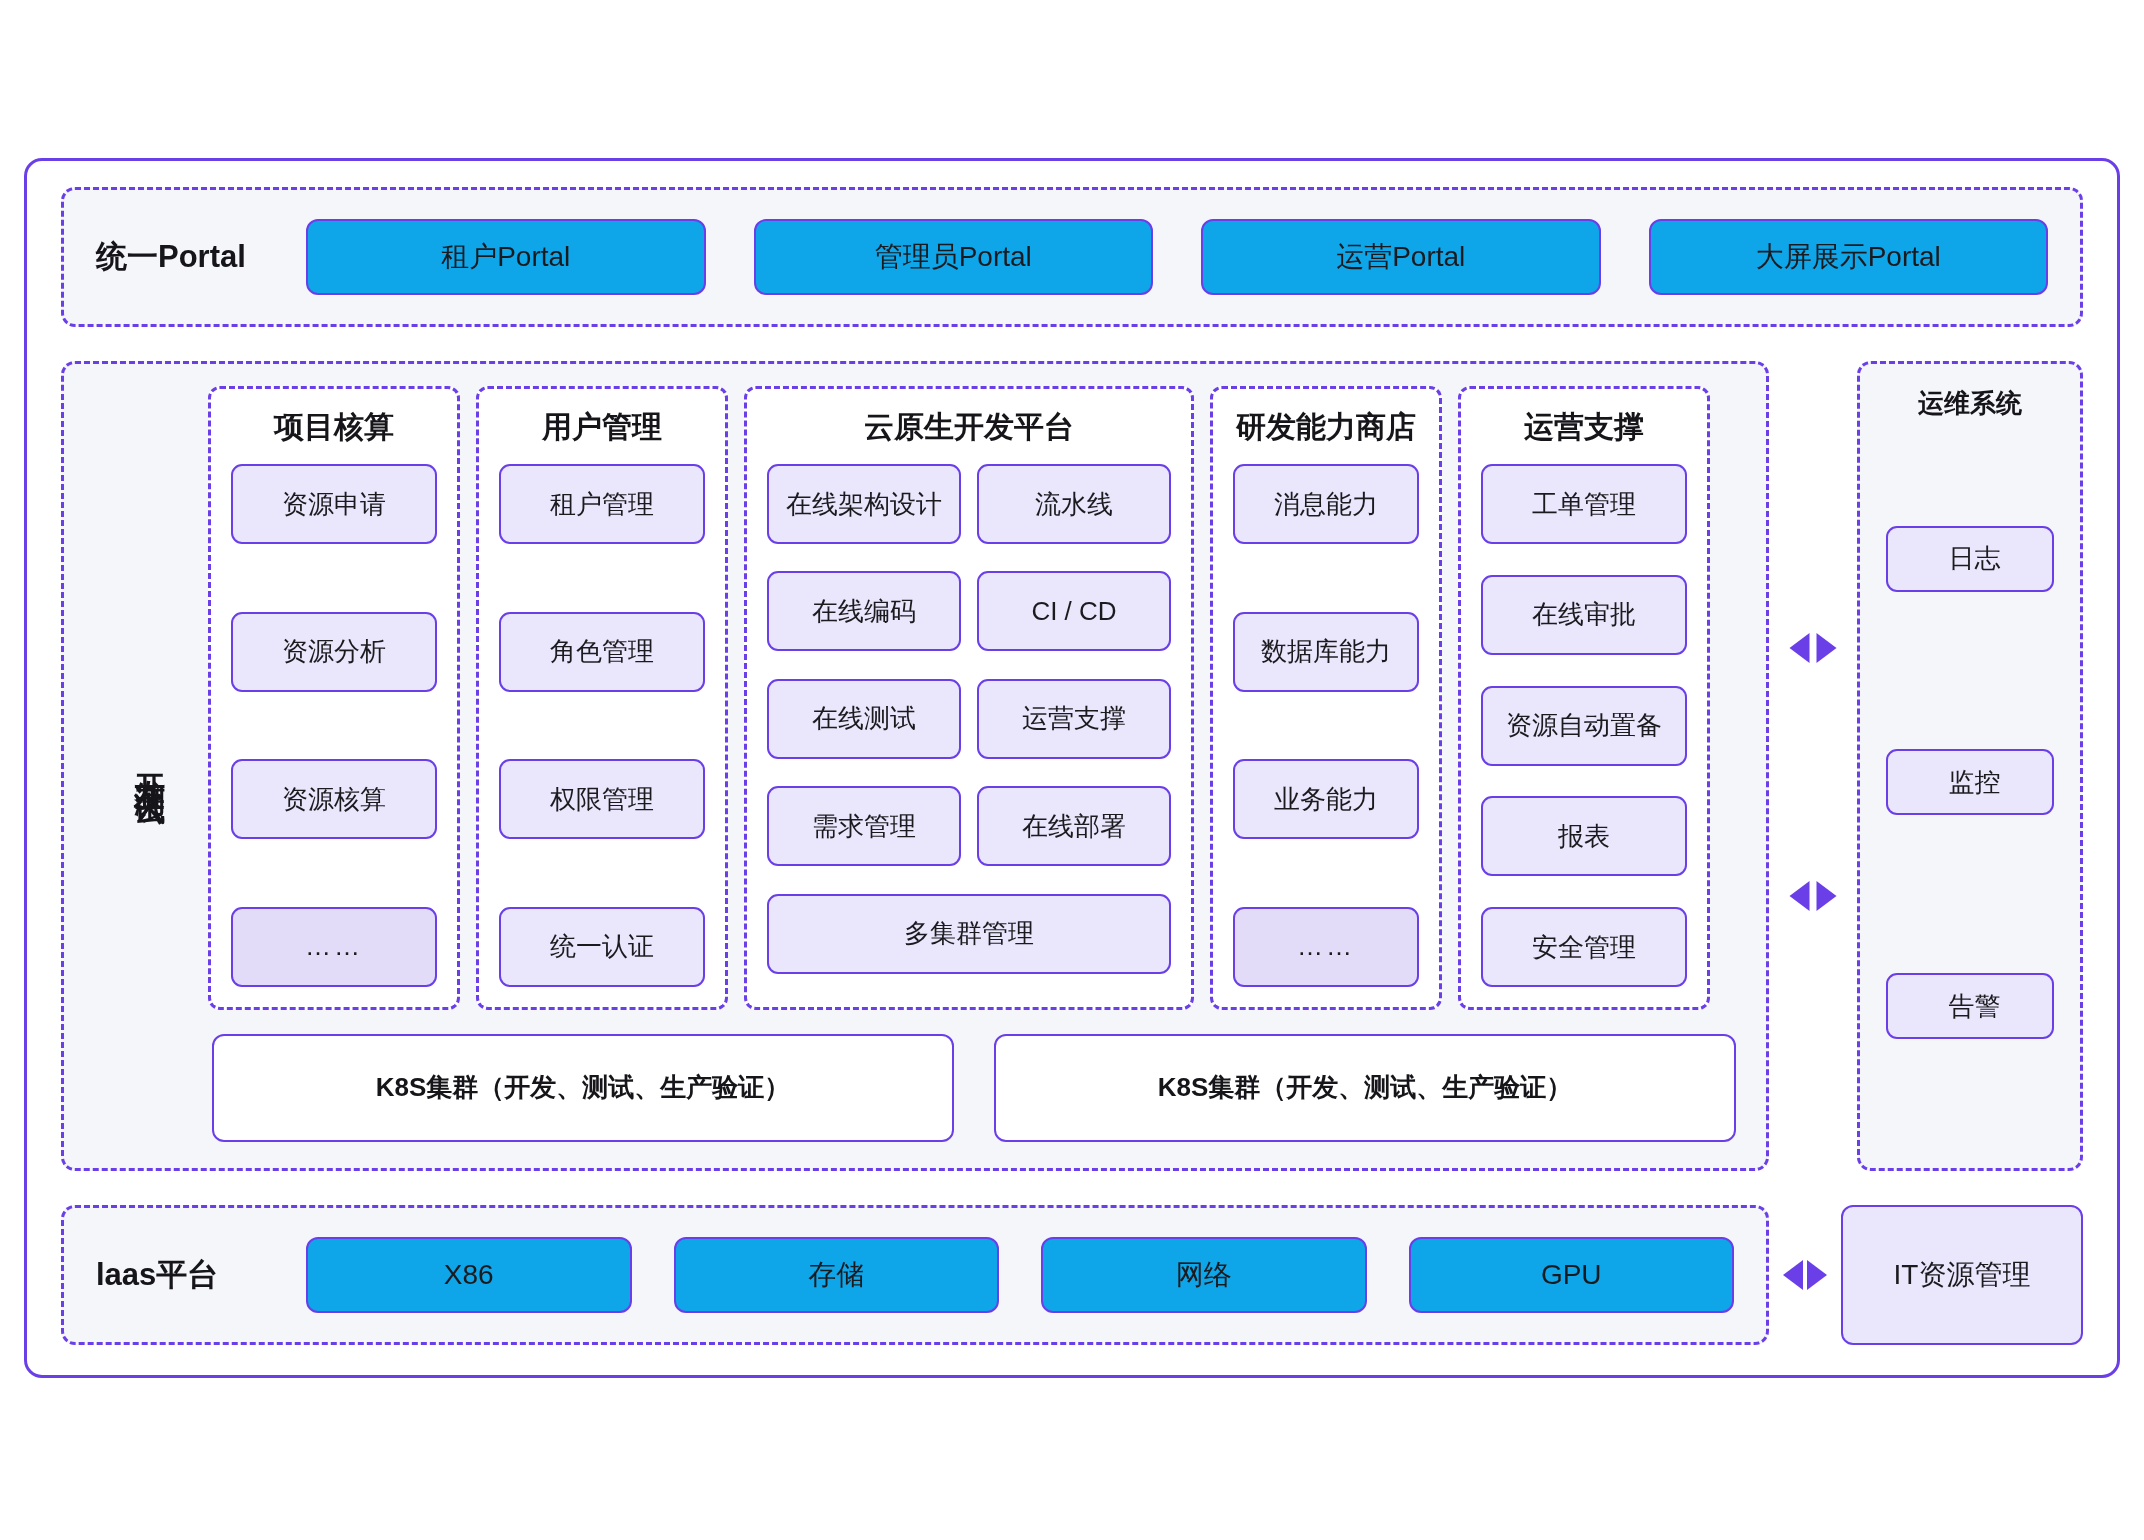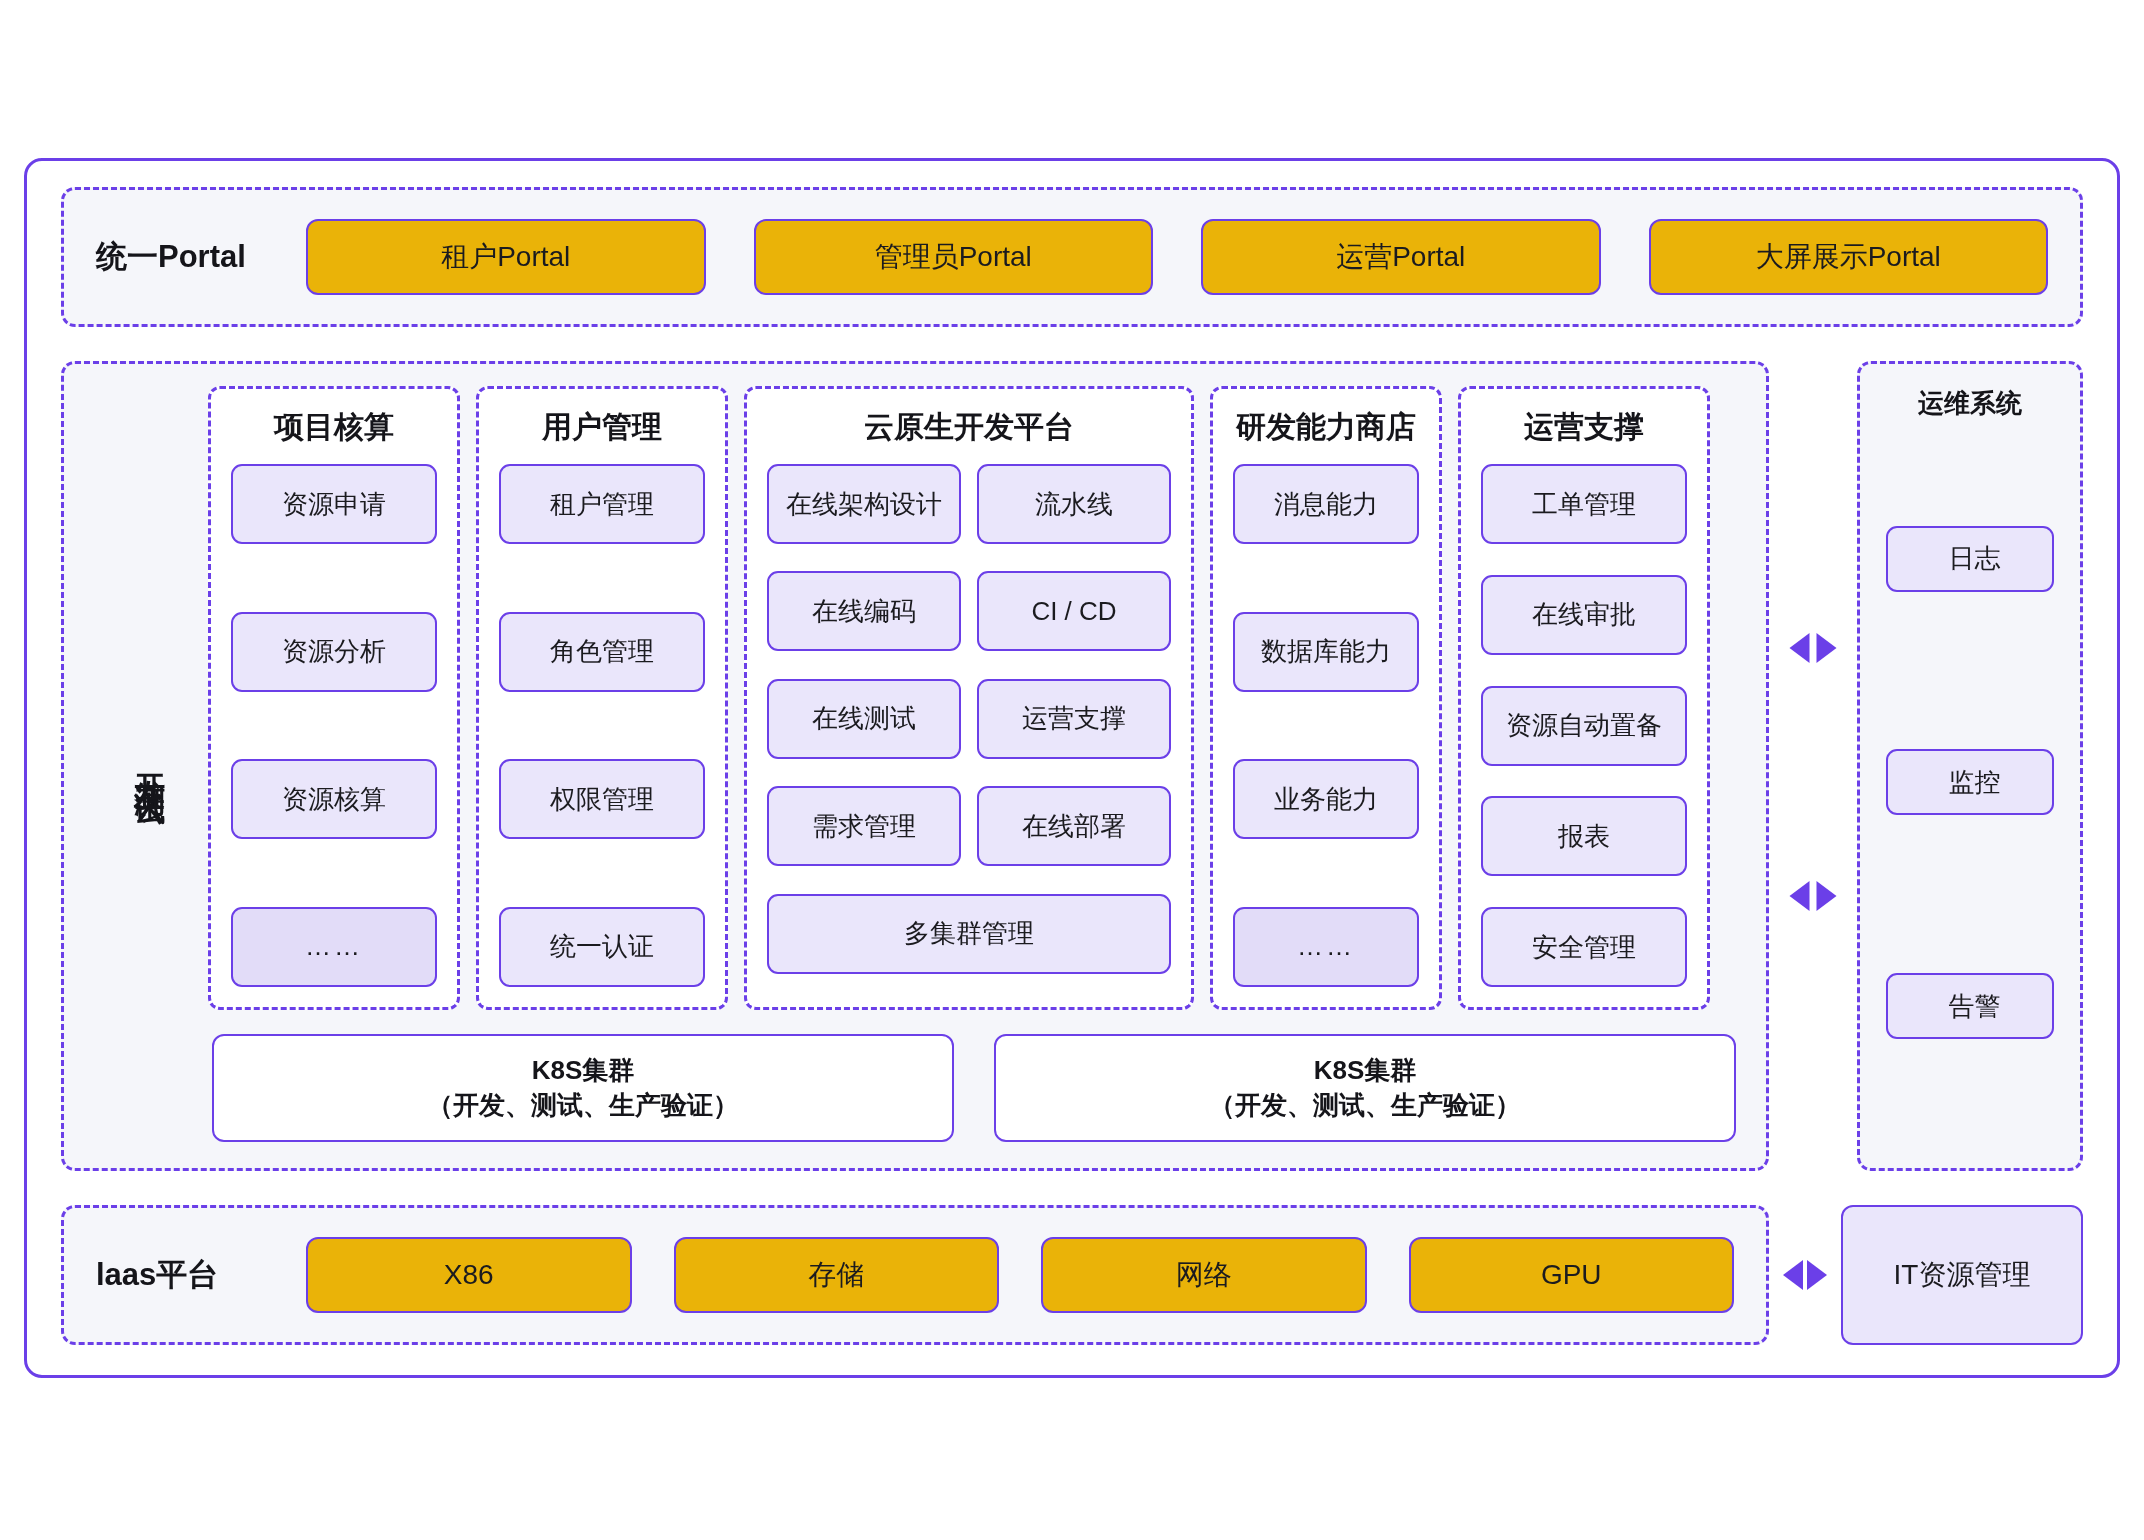--- a/index.html
+++ b/index.html
@@ -52,21 +52,21 @@
     flex: 0 0 auto;
   }
   .portal-cards {
     flex: 1;
     display: flex;
     gap: 48px;
   }
   .card-white {
     flex: 1;
     height: 76px;
-    background: #eab308;
+    background: #0ea5e9;
     border: 2.5px solid #6b3fe8;
     border-radius: 12px;
     display: flex;
     align-items: center;
     justify-content: center;
     font-size: 28px;
     color: #1b1b1f;
     box-sizing: border-box;
   }
 
@@ -174,21 +174,21 @@
     gap: 40px;
     height: 108px;
     padding: 0 4px;
   }
   .k8s-card {
     flex: 1;
     background: #ffffff;
     border: 2.5px solid #6b3fe8;
     border-radius: 12px;
     display: flex;
-    flex-direction: column;
+    flex-direction: row;
     align-items: center;
     justify-content: center;
     font-size: 26px;
     font-weight: bold;
     line-height: 1.35;
     color: #15151a;
     box-sizing: border-box;
     text-align: center;
   }
 

